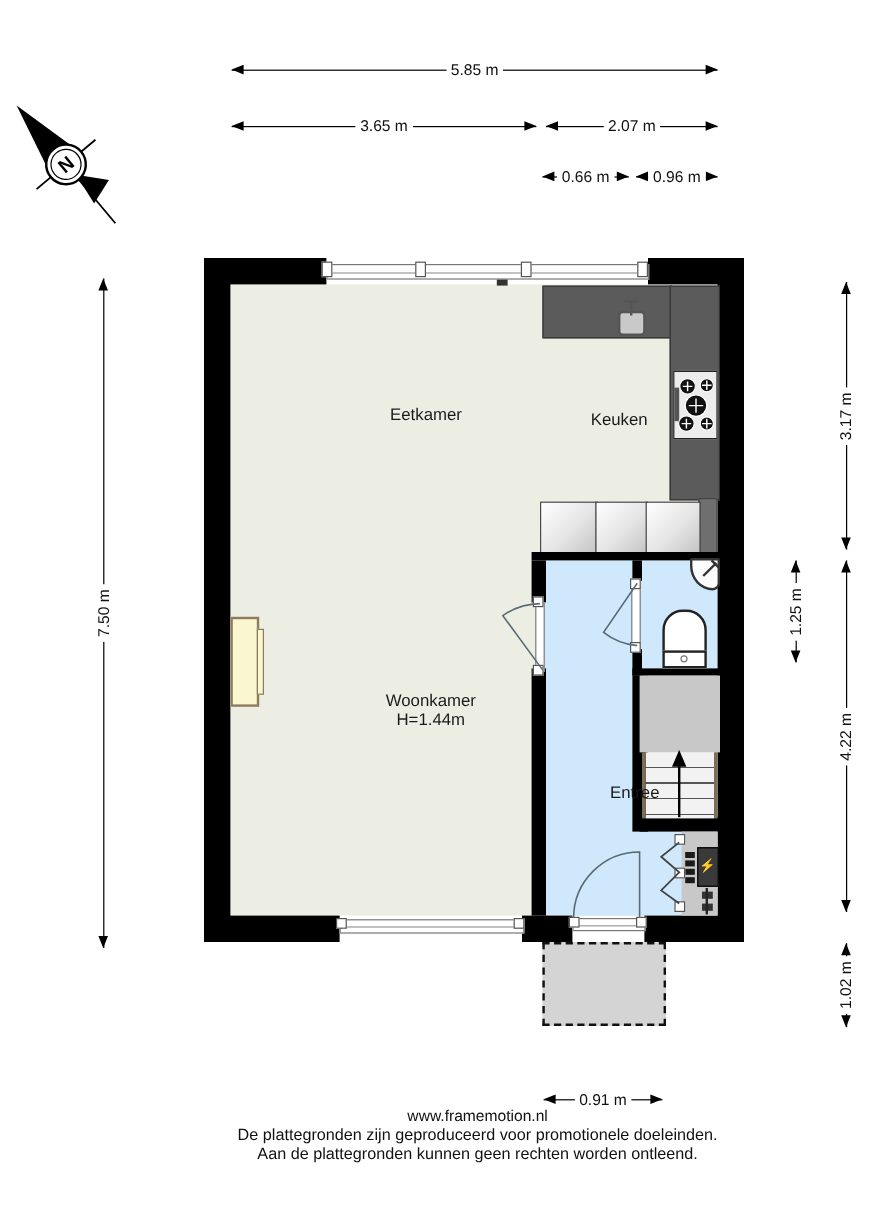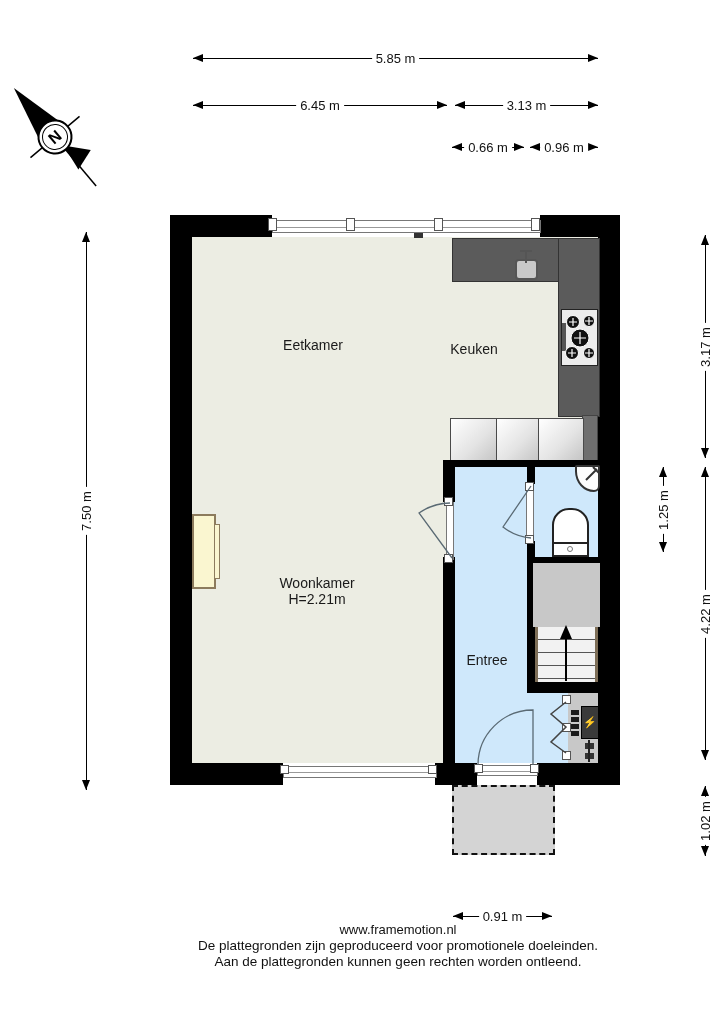--- a/index.html
+++ b/index.html
@@ -2,21 +2,21 @@
 <html><head>
 <meta charset="utf-8">
 <style>
   html,body{margin:0;padding:0;background:#fff;}
   #stage{position:relative;width:724px;height:1024px;background:#fff;overflow:hidden;
          font-family:"Liberation Sans", sans-serif;color:#1a1a1a;}
   .abs{position:absolute;}
   .wall{position:absolute;background:#000;}
   .floor{position:absolute;}
   .room-label{position:absolute;transform:translate(-50%,-50%);text-align:center;
-              font-size:14px;color:#1a1a1a;white-space:nowrap;line-height:16px;}
+              font-size:14px;color:#1a1a1a;white-space:nowrap;line-height:16px;margin-left:42px;}
   
   .dim{position:absolute;}
   .dim .line{position:absolute;background:#000;}
   .dim.h .line{left:0;right:0;top:50%;height:1px;}
   .dim.v .line{top:0;bottom:0;left:50%;width:1px;}
   .dim .lbl{position:absolute;background:#fff;font-size:13px;color:#111;
             padding:0 4px;white-space:nowrap;}
   .dim.h .lbl{left:50%;top:50%;transform:translate(-50%,-50%);}
   .dim.v .lbl{left:50%;top:50%;transform:translate(-50%,-50%) rotate(-90deg);}
   .ah{position:absolute;width:0;height:0;}
@@ -161,42 +161,42 @@
     <polygon points="560,639 572,639 566,625" fill="#000"></polygon>
     <path d="M526,263 L526,251 M520,251 L532,251" stroke="#555" stroke-width="2" fill="none"></path>
     <path d="M586,480 L597,469 M593,467 L599,473" stroke="#333" stroke-width="2" fill="none"></path>
     <line x1="589" y1="740" x2="589" y2="762" stroke="#222" stroke-width="2"></line>
   </svg>
 
   <div class="room-label" style="left:313px;top:345px;">Eetkamer</div>
   <div class="room-label" style="left:474px;top:349px;">Keuken</div>
   <div class="room-label" style="left:317px;top:591px;">
     <div>Woonkamer</div>
-    <div>H=2.21m</div>
+    <div>H=1.44m</div>
   </div>
   <div class="room-label" style="left:487px;top:660px;">Entree</div>
 
   <div id="dims">
       <div class="dim h" style="left: 193px; top: 50px; width: 405px; height: 16px;">
         <div class="line"></div>
         <span class="ah a1"></span>
         <span class="ah a2"></span>
         <span class="lbl">5.85 m</span>
       </div>
       <div class="dim h" style="left: 193px; top: 97px; width: 254px; height: 16px;">
         <div class="line"></div>
         <span class="ah a1"></span>
         <span class="ah a2"></span>
-        <span class="lbl">6.45 m</span>
+        <span class="lbl">3.65 m</span>
       </div>
       <div class="dim h" style="left: 455px; top: 97px; width: 143px; height: 16px;">
         <div class="line"></div>
         <span class="ah a1"></span>
         <span class="ah a2"></span>
-        <span class="lbl">3.13 m</span>
+        <span class="lbl">2.07 m</span>
       </div>
       <div class="dim h" style="left: 452px; top: 139px; width: 72px; height: 16px;">
         <div class="line"></div>
         <span class="ah a1"></span>
         <span class="ah a2"></span>
         <span class="lbl">0.66 m</span>
       </div>
       <div class="dim h" style="left: 530px; top: 139px; width: 68px; height: 16px;">
         <div class="line"></div>
         <span class="ah a1"></span>

